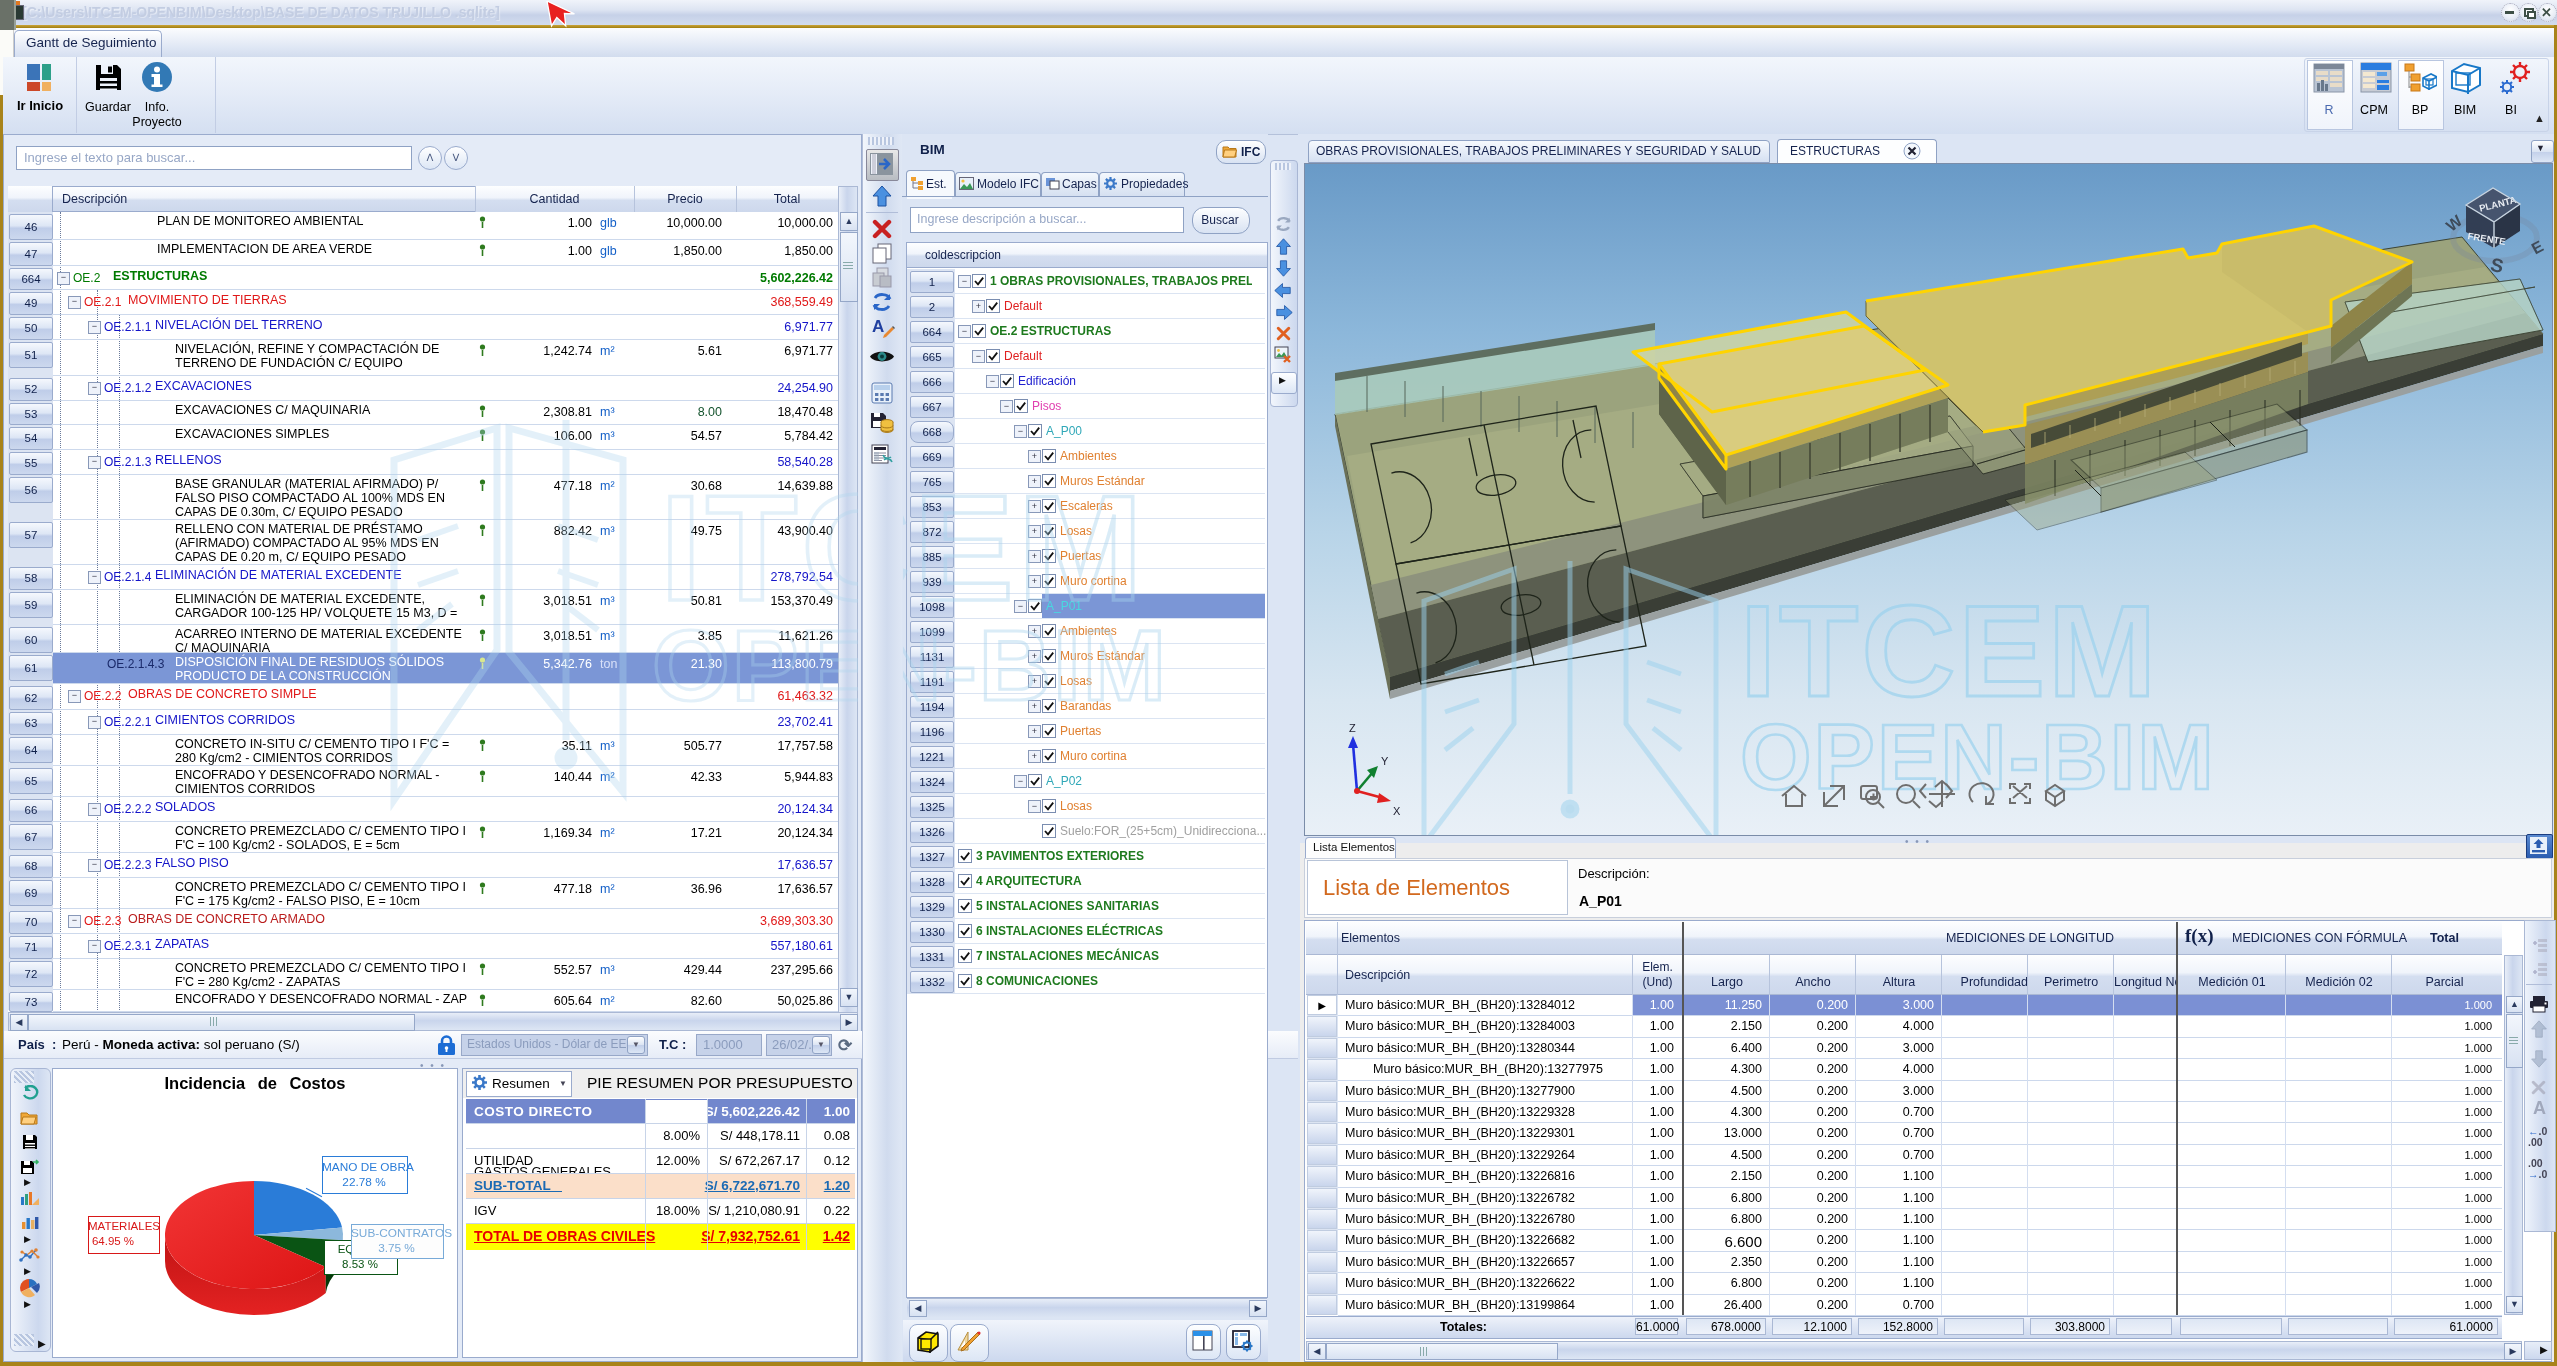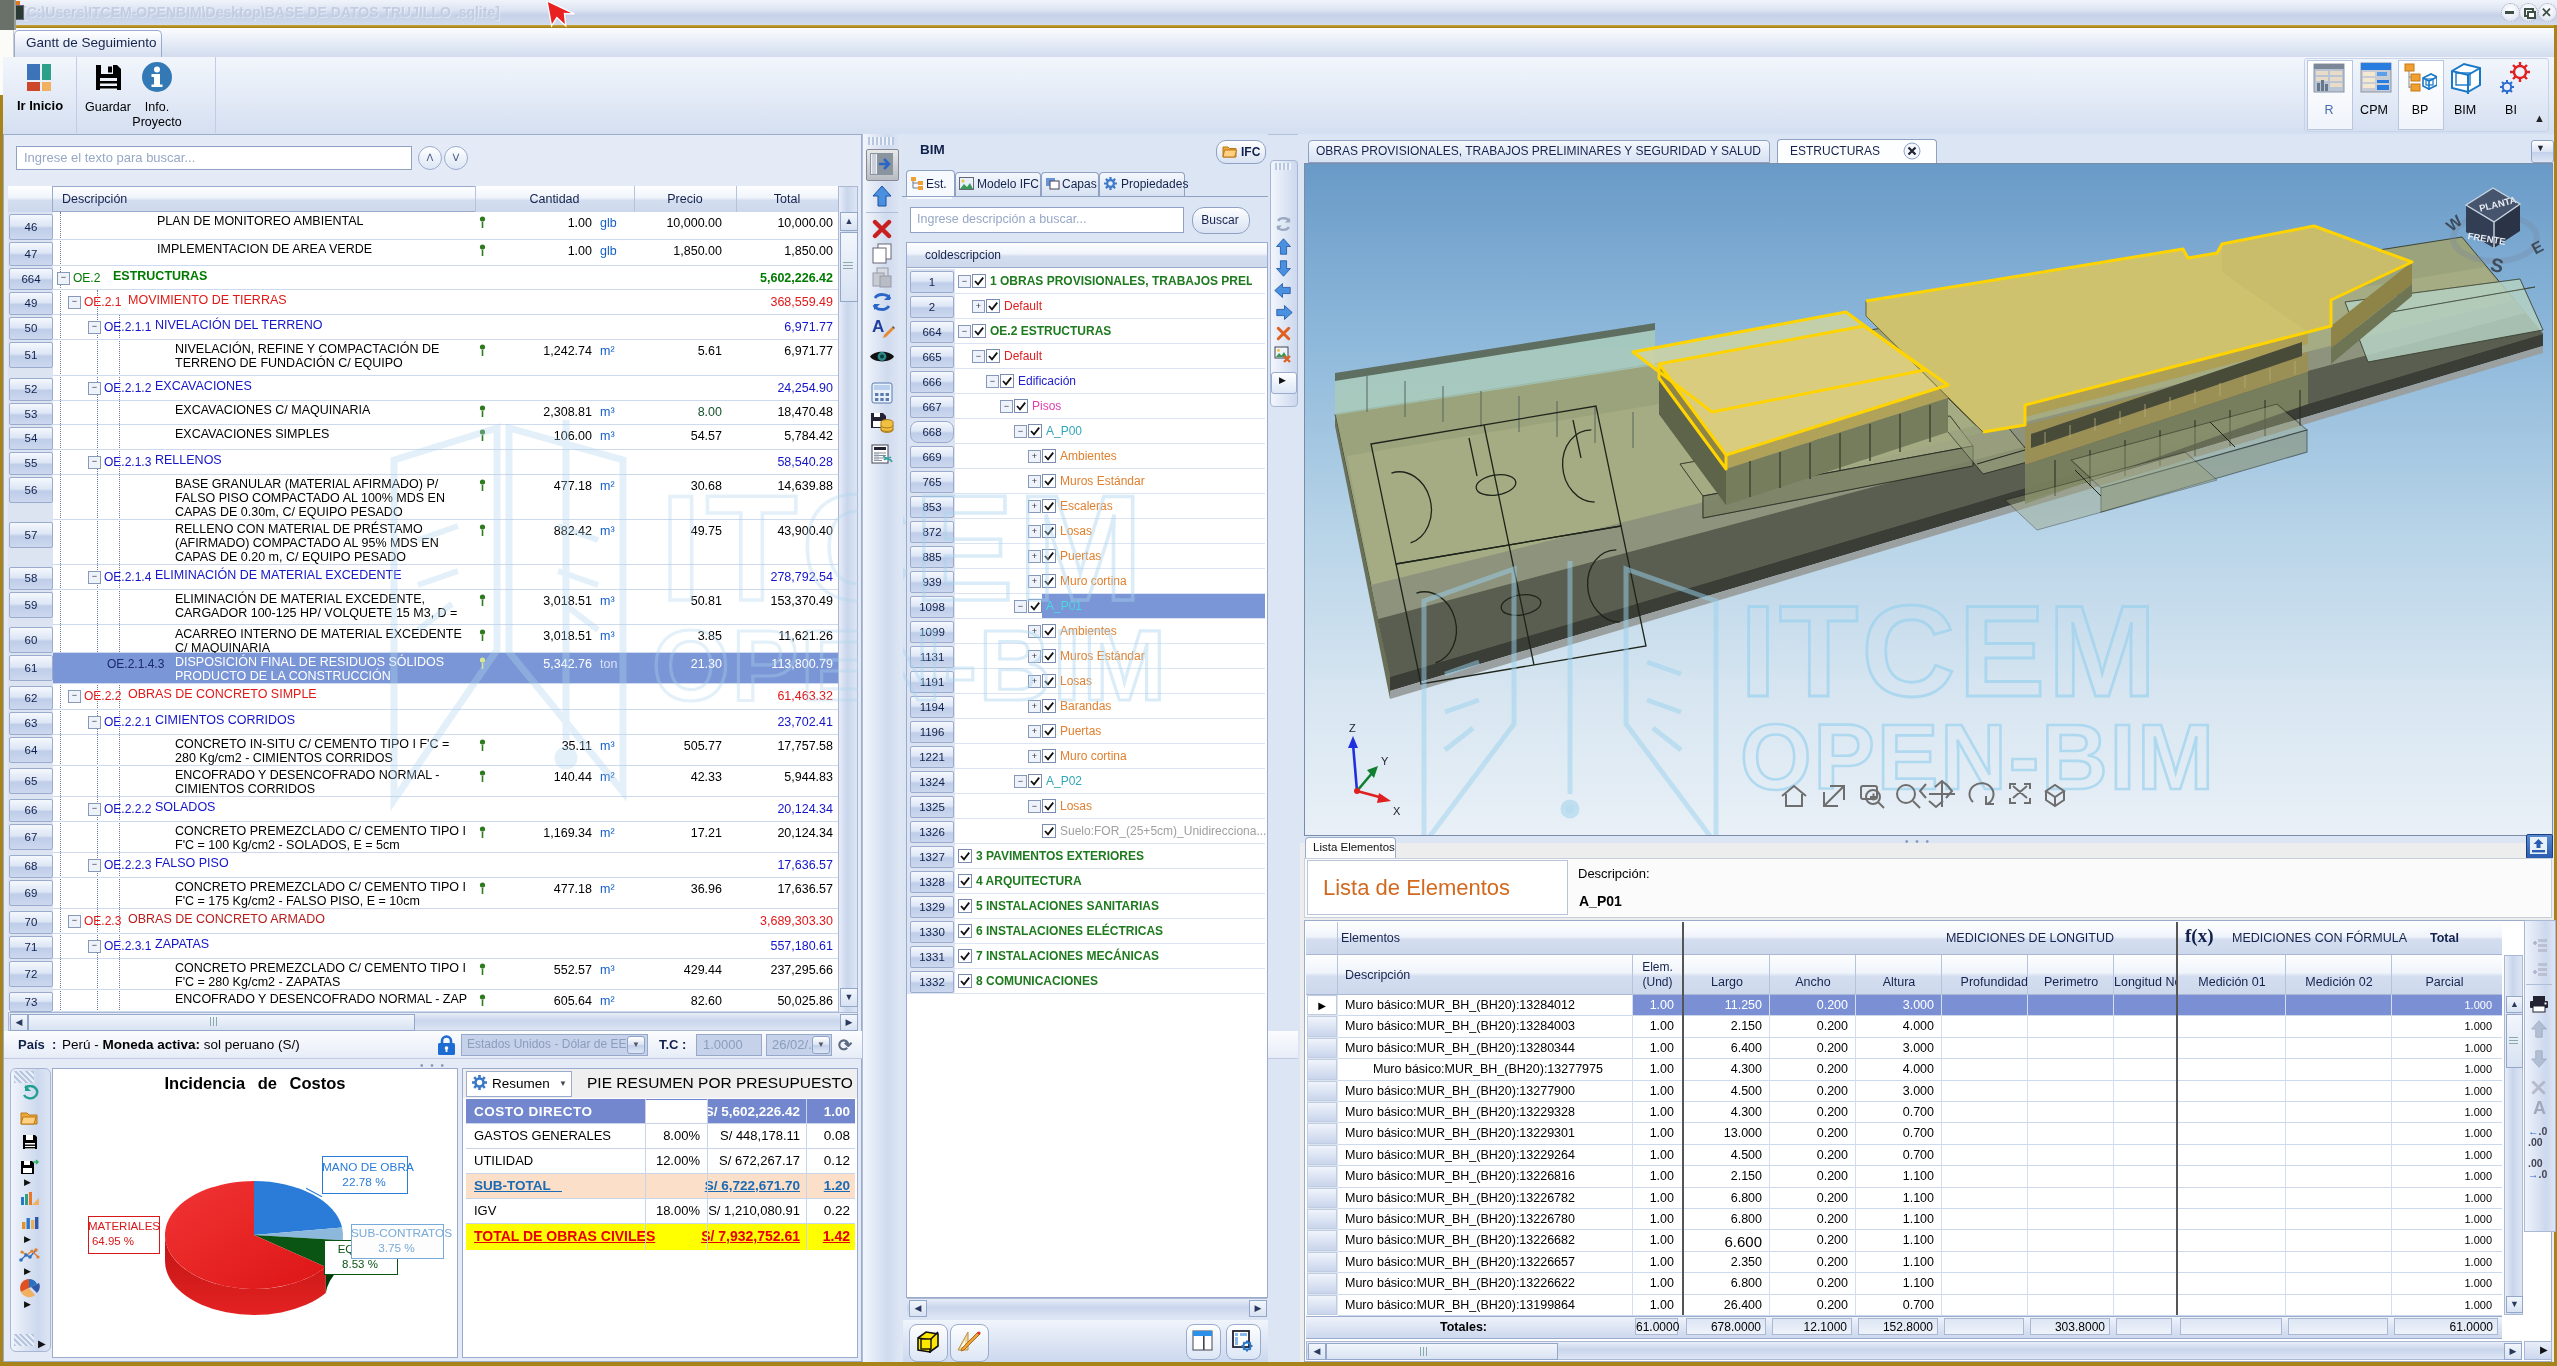--- a/index.html
+++ b/index.html
@@ -539,21 +539,21 @@
     </g>
   </svg>
 <div class="ab" style="left:492px;top:1076px;font-size:13.5px;color:#000;">Resumen</div>
 <div class="ab" style="left:587px;top:1074px;font-size:15.5px;color:#000;">PIE RESUMEN POR PRESUPUESTO</div>
 
 <div class="ab" style="left:466px;top:1099px;width:389px;height:25px;background:#7287cd;"></div>
 <div class="ab" style="left:645px;top:1100px;width:62px;height:23px;background:#fff;"></div>
 <div class="ab" style="left:474px;top:1104px;font-size:13.5px;font-weight:bold;color:#fff;letter-spacing:0.5px;">COSTO DIRECTO</div>
 <div class="ab" style="left:688px;top:1104px;width:112px;text-align:right;font-size:13.5px;font-weight:bold;color:#fff;">S/  5,602,226.42</div>
 <div class="ab" style="left:788px;top:1104px;width:62px;text-align:right;font-size:13.5px;font-weight:bold;color:#fff;">1.00</div>
-<div class="ab" style="left:474px;top:1128px;font-size:13px;color:#000;">GASTOS GENERALES</div>
+<div class="ab" style="left:474px;top:1164px;font-size:13px;color:#000;">GASTOS GENERALES</div>
 <div class="ab" style="left:634px;top:1128px;width:66px;text-align:right;font-size:13px;color:#000;">8.00%</div>
 <div class="ab" style="left:696px;top:1128px;width:104px;text-align:right;font-size:13px;color:#000;">S/  448,178.11</div>
 <div class="ab" style="left:788px;top:1128px;width:62px;text-align:right;font-size:13.5px;color:#000;">0.08</div>
 <div class="ab" style="left:474px;top:1153px;font-size:13px;color:#000;">UTILIDAD</div>
 <div class="ab" style="left:634px;top:1153px;width:66px;text-align:right;font-size:13px;color:#000;">12.00%</div>
 <div class="ab" style="left:696px;top:1153px;width:104px;text-align:right;font-size:13px;color:#000;">S/  672,267.17</div>
 <div class="ab" style="left:788px;top:1153px;width:62px;text-align:right;font-size:13.5px;color:#000;">0.12</div>
 <div class="ab" style="left:466px;top:1174px;width:389px;height:25px;background:#fbdfc9;"></div>
 <div class="ab" style="left:474px;top:1178px;font-size:13.5px;font-weight:bold;color:#1b6ab4;text-decoration:underline;">SUB-TOTAL&nbsp;&nbsp;&nbsp;</div>
 <div class="ab" style="left:676px;top:1178px;width:124px;text-align:right;font-size:13.5px;font-weight:bold;color:#1b6ab4;text-decoration:underline;">S/  6,722,671.70</div>

